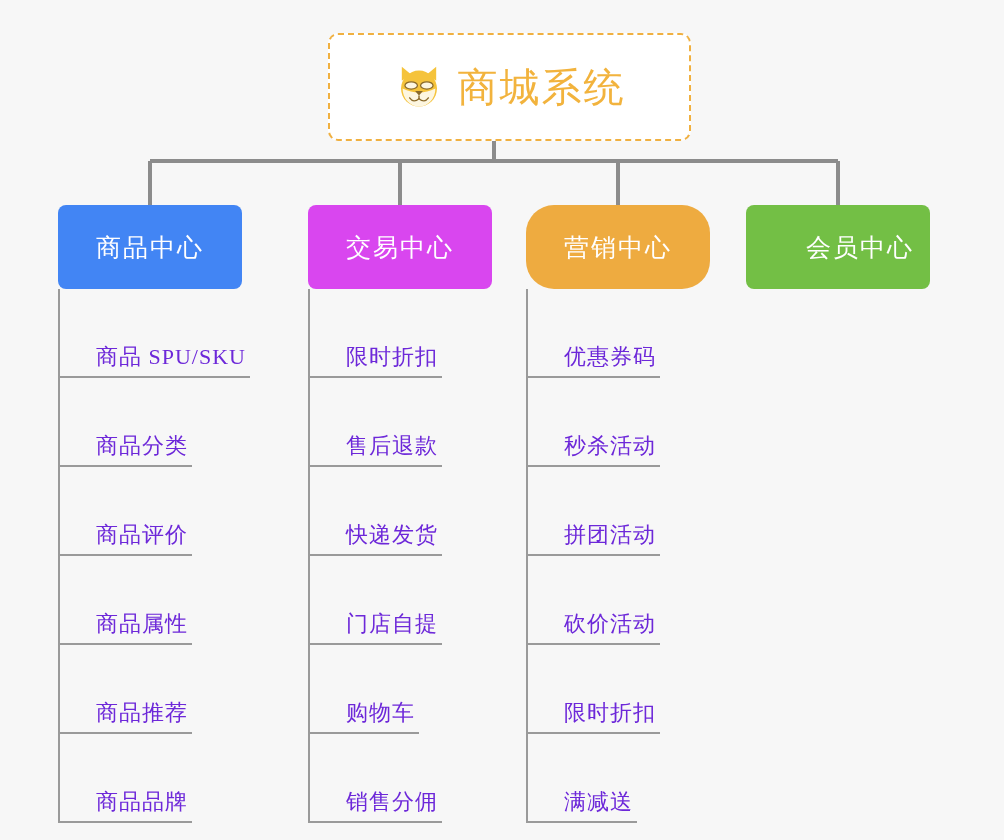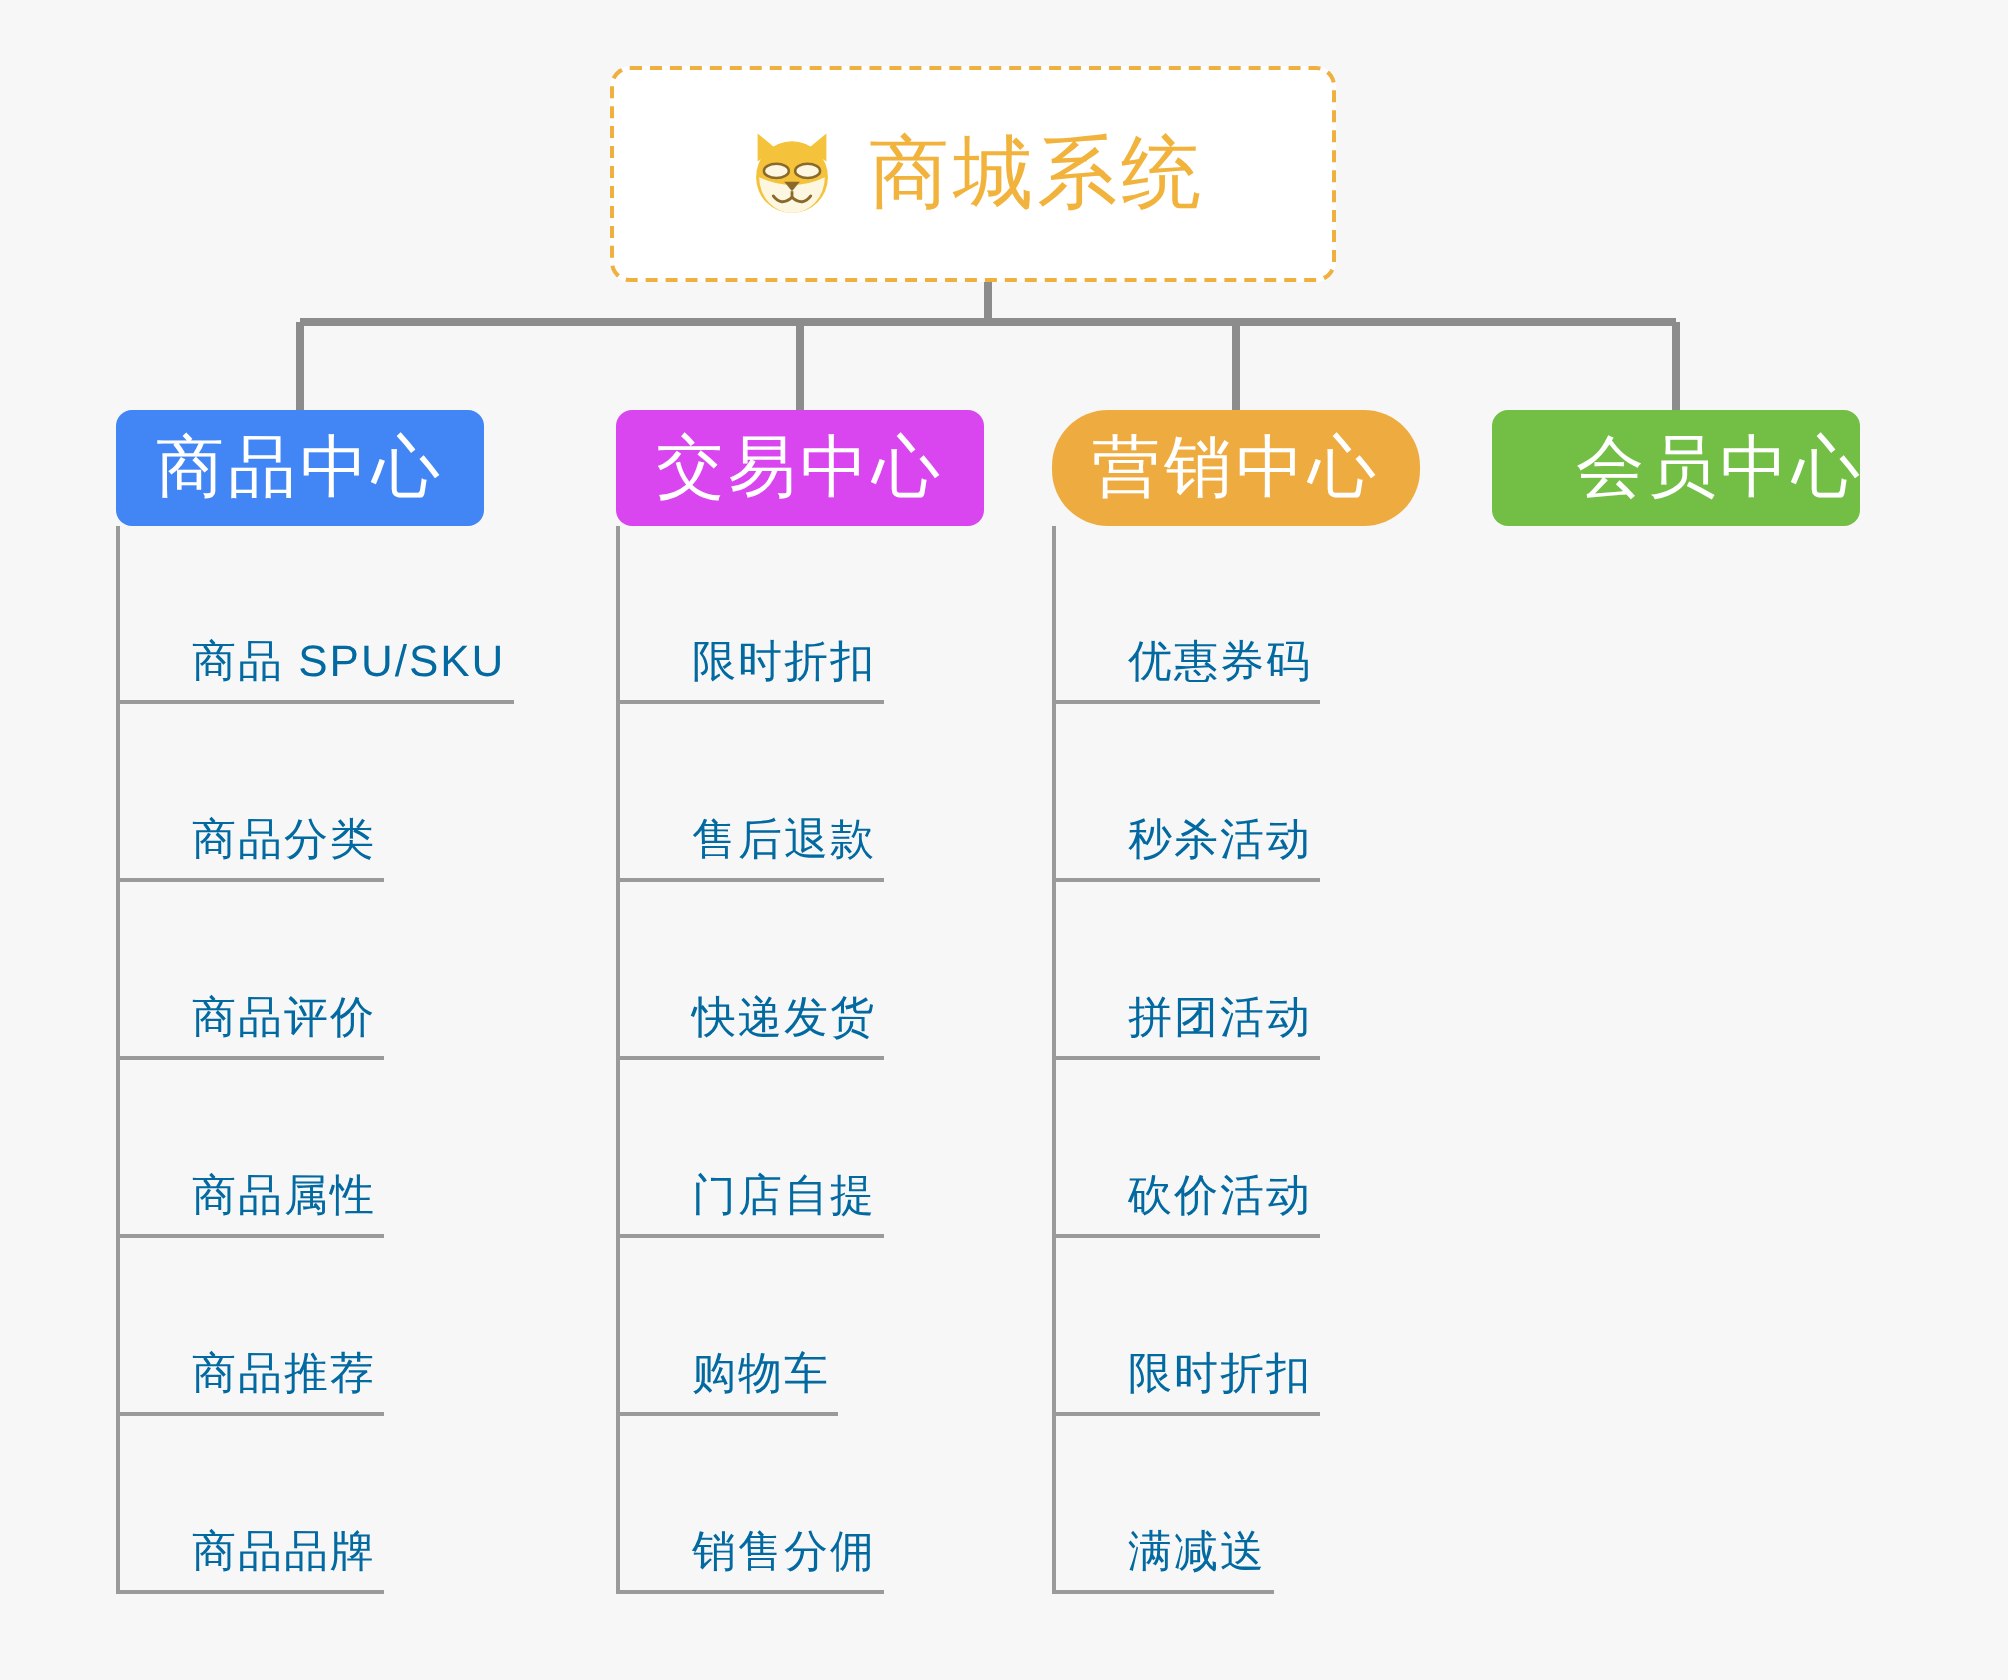--- a/index.html
+++ b/index.html
@@ -16,21 +16,21 @@
 
   #diagram {
     position: relative;
     width: 1004px;
     height: 840px;
   }
 
   
   .root-node {
     position: absolute;
-    left: 305px;
+    left: 328px;
     top: 33px;
     width: 363px;
     height: 108px;
     box-sizing: border-box;
     background: #ffffff;
     border: 2px dashed #f0b040;
     border-radius: 10px;
     display: flex;
     align-items: center;
     justify-content: center;
@@ -60,53 +60,54 @@
     pointer-events: none;
   }
 
   
   .column {
     position: absolute;
     top: 205px;
   }
   .cat-box {
     box-sizing: border-box;
-    height: 58px;
+    height: 84px;
     border-radius: 8px;
     display: flex;
     align-items: center;
     justify-content: center;
     color: #ffffff;
-    font-size: 34px;
+    font-size: 25px;
     letter-spacing: 2px;
     white-space: nowrap;
   }
 
   .leaf-list {
     position: relative;
     margin: 0;
     padding: 0;
     list-style: none;
   }
   .leaf-item {
     position: relative;
     height: 89px;
     box-sizing: border-box;
     display: flex;
     align-items: flex-end;
     padding-left: 34px;
   }
   .leaf-label {
     font-size: 22px;
-    color: #0369a1;
+    color: #6d28d9;
     line-height: 1.15;
     white-space: nowrap;
     border-bottom: 2px solid #9a9a9a;
     padding: 0 4px 7px 4px;
     letter-spacing: 1px;
+    font-family: Liberation Serif, serif;
   }
   
   .leaf-item::before {
     content: "";
     position: absolute;
     left: 0;
     top: 0;
     bottom: 0;
     width: 2px;
     background: #9a9a9a;

